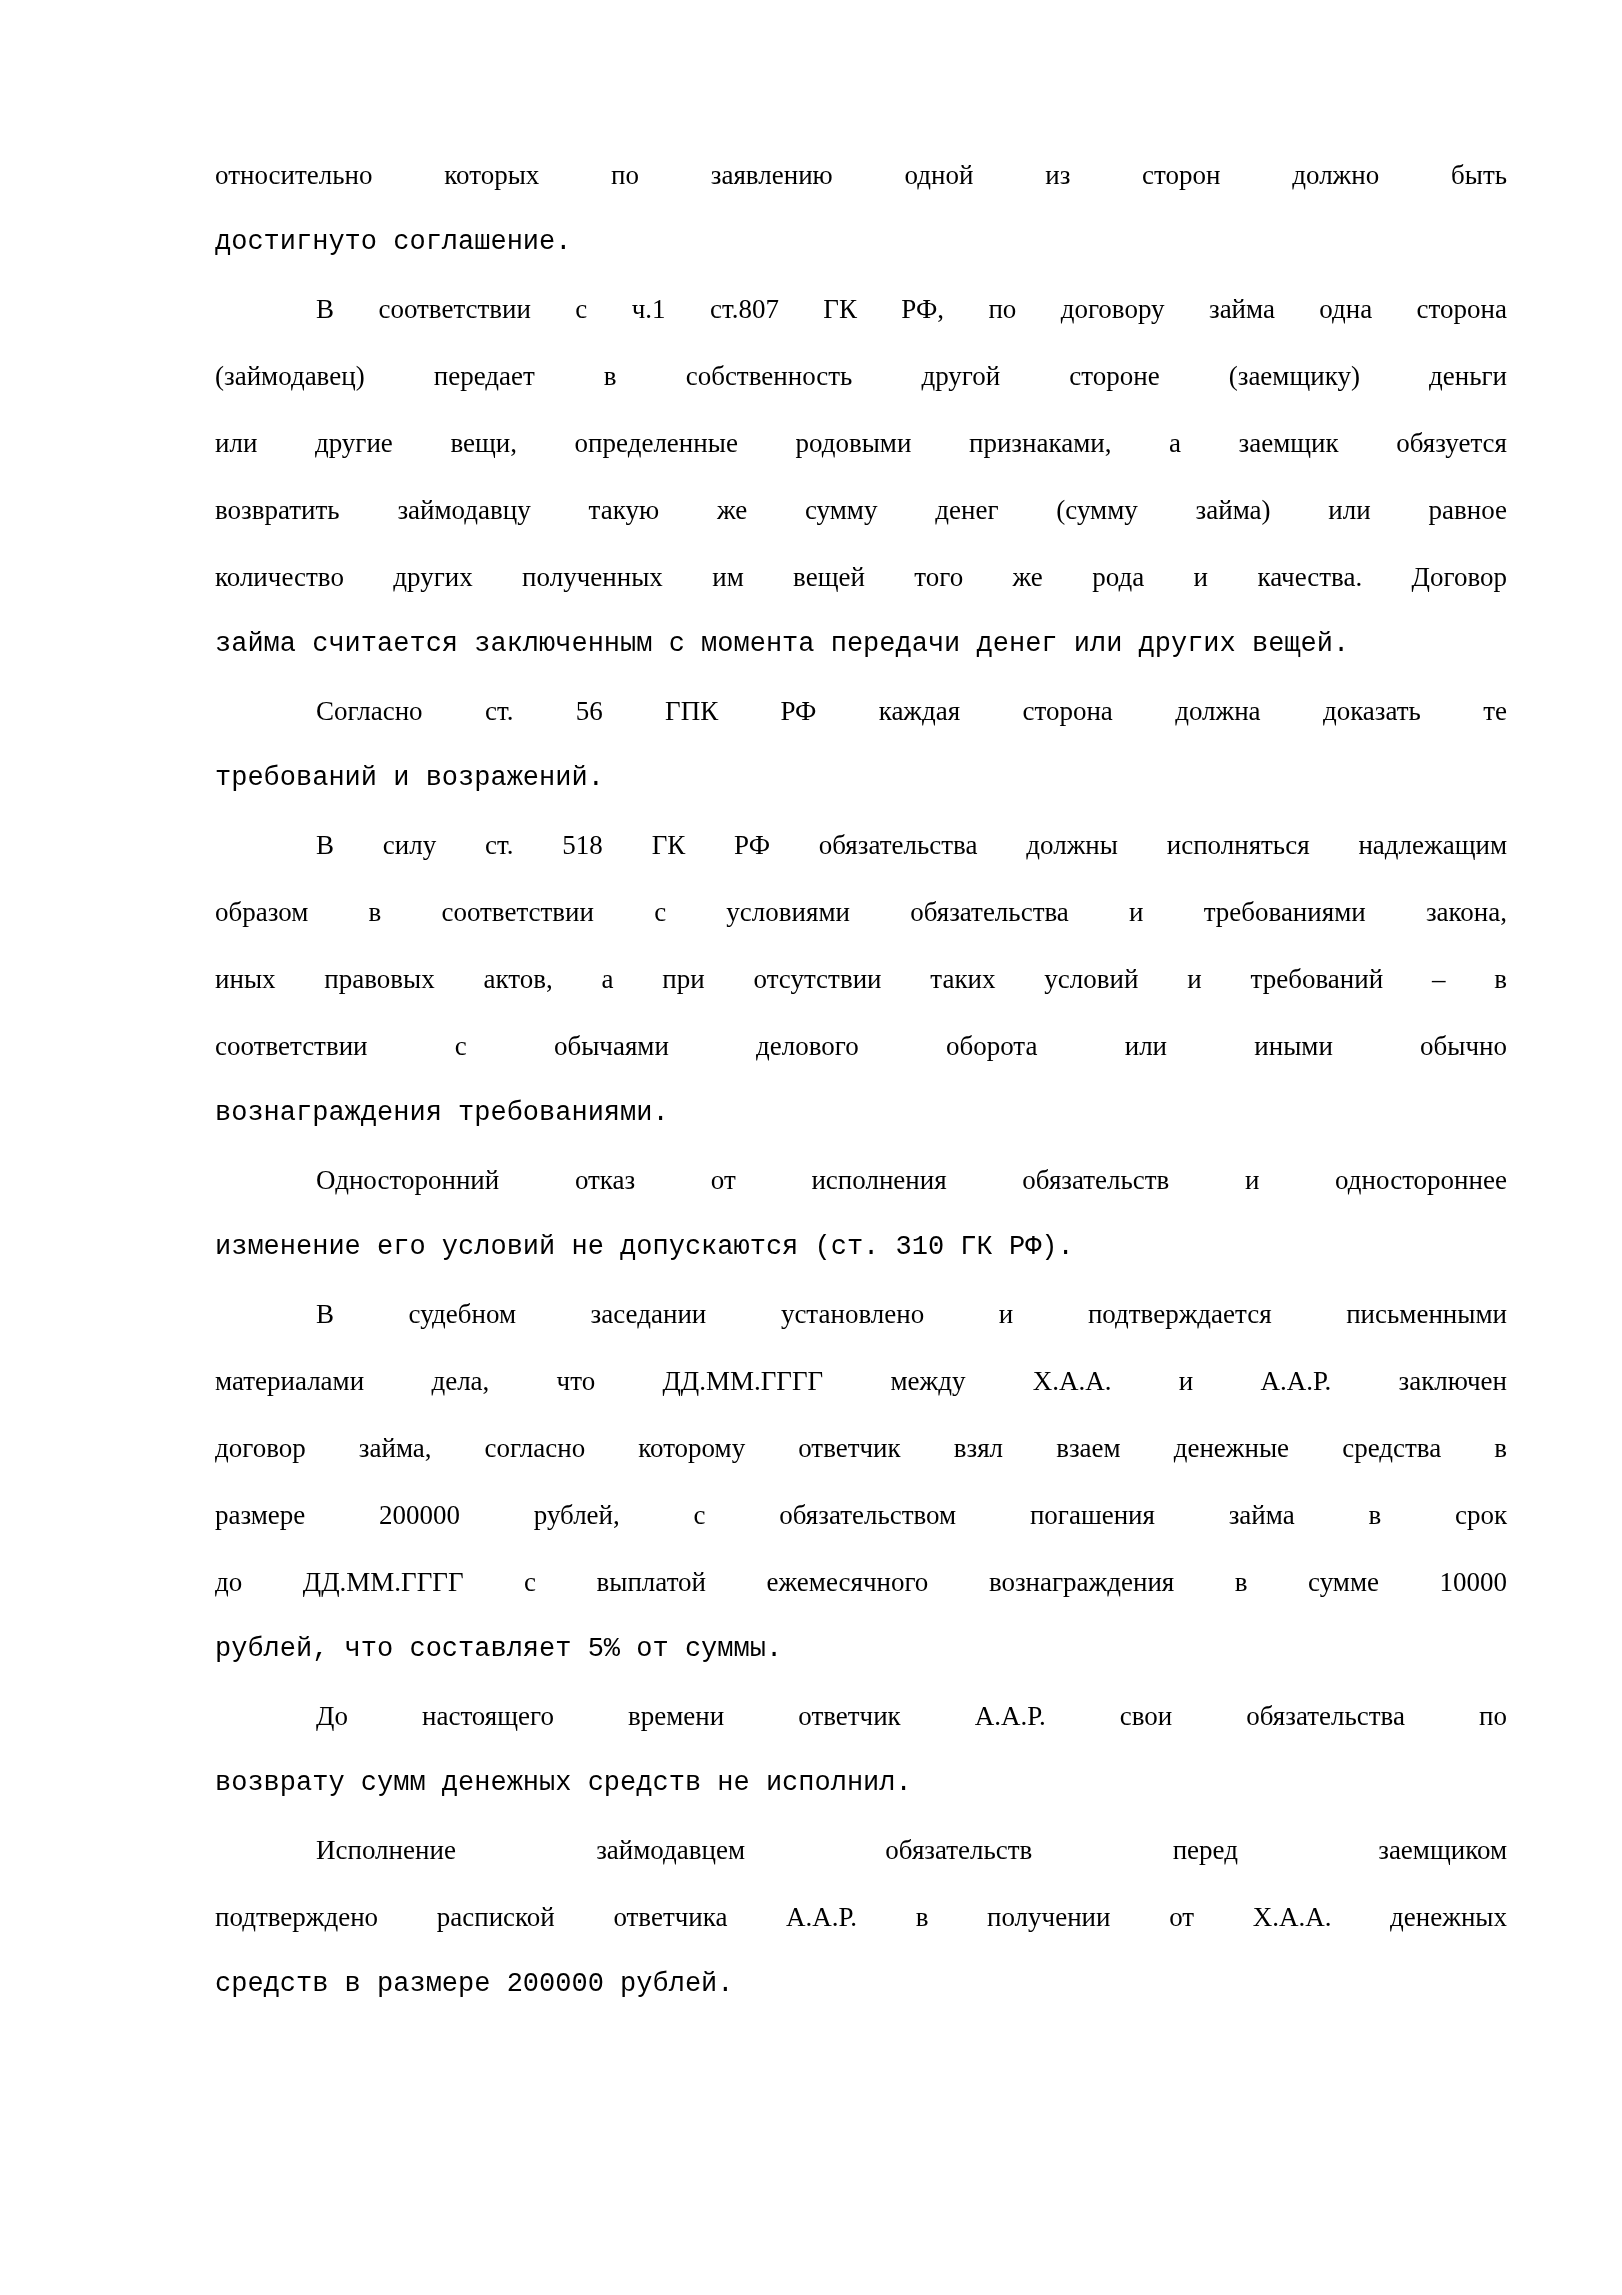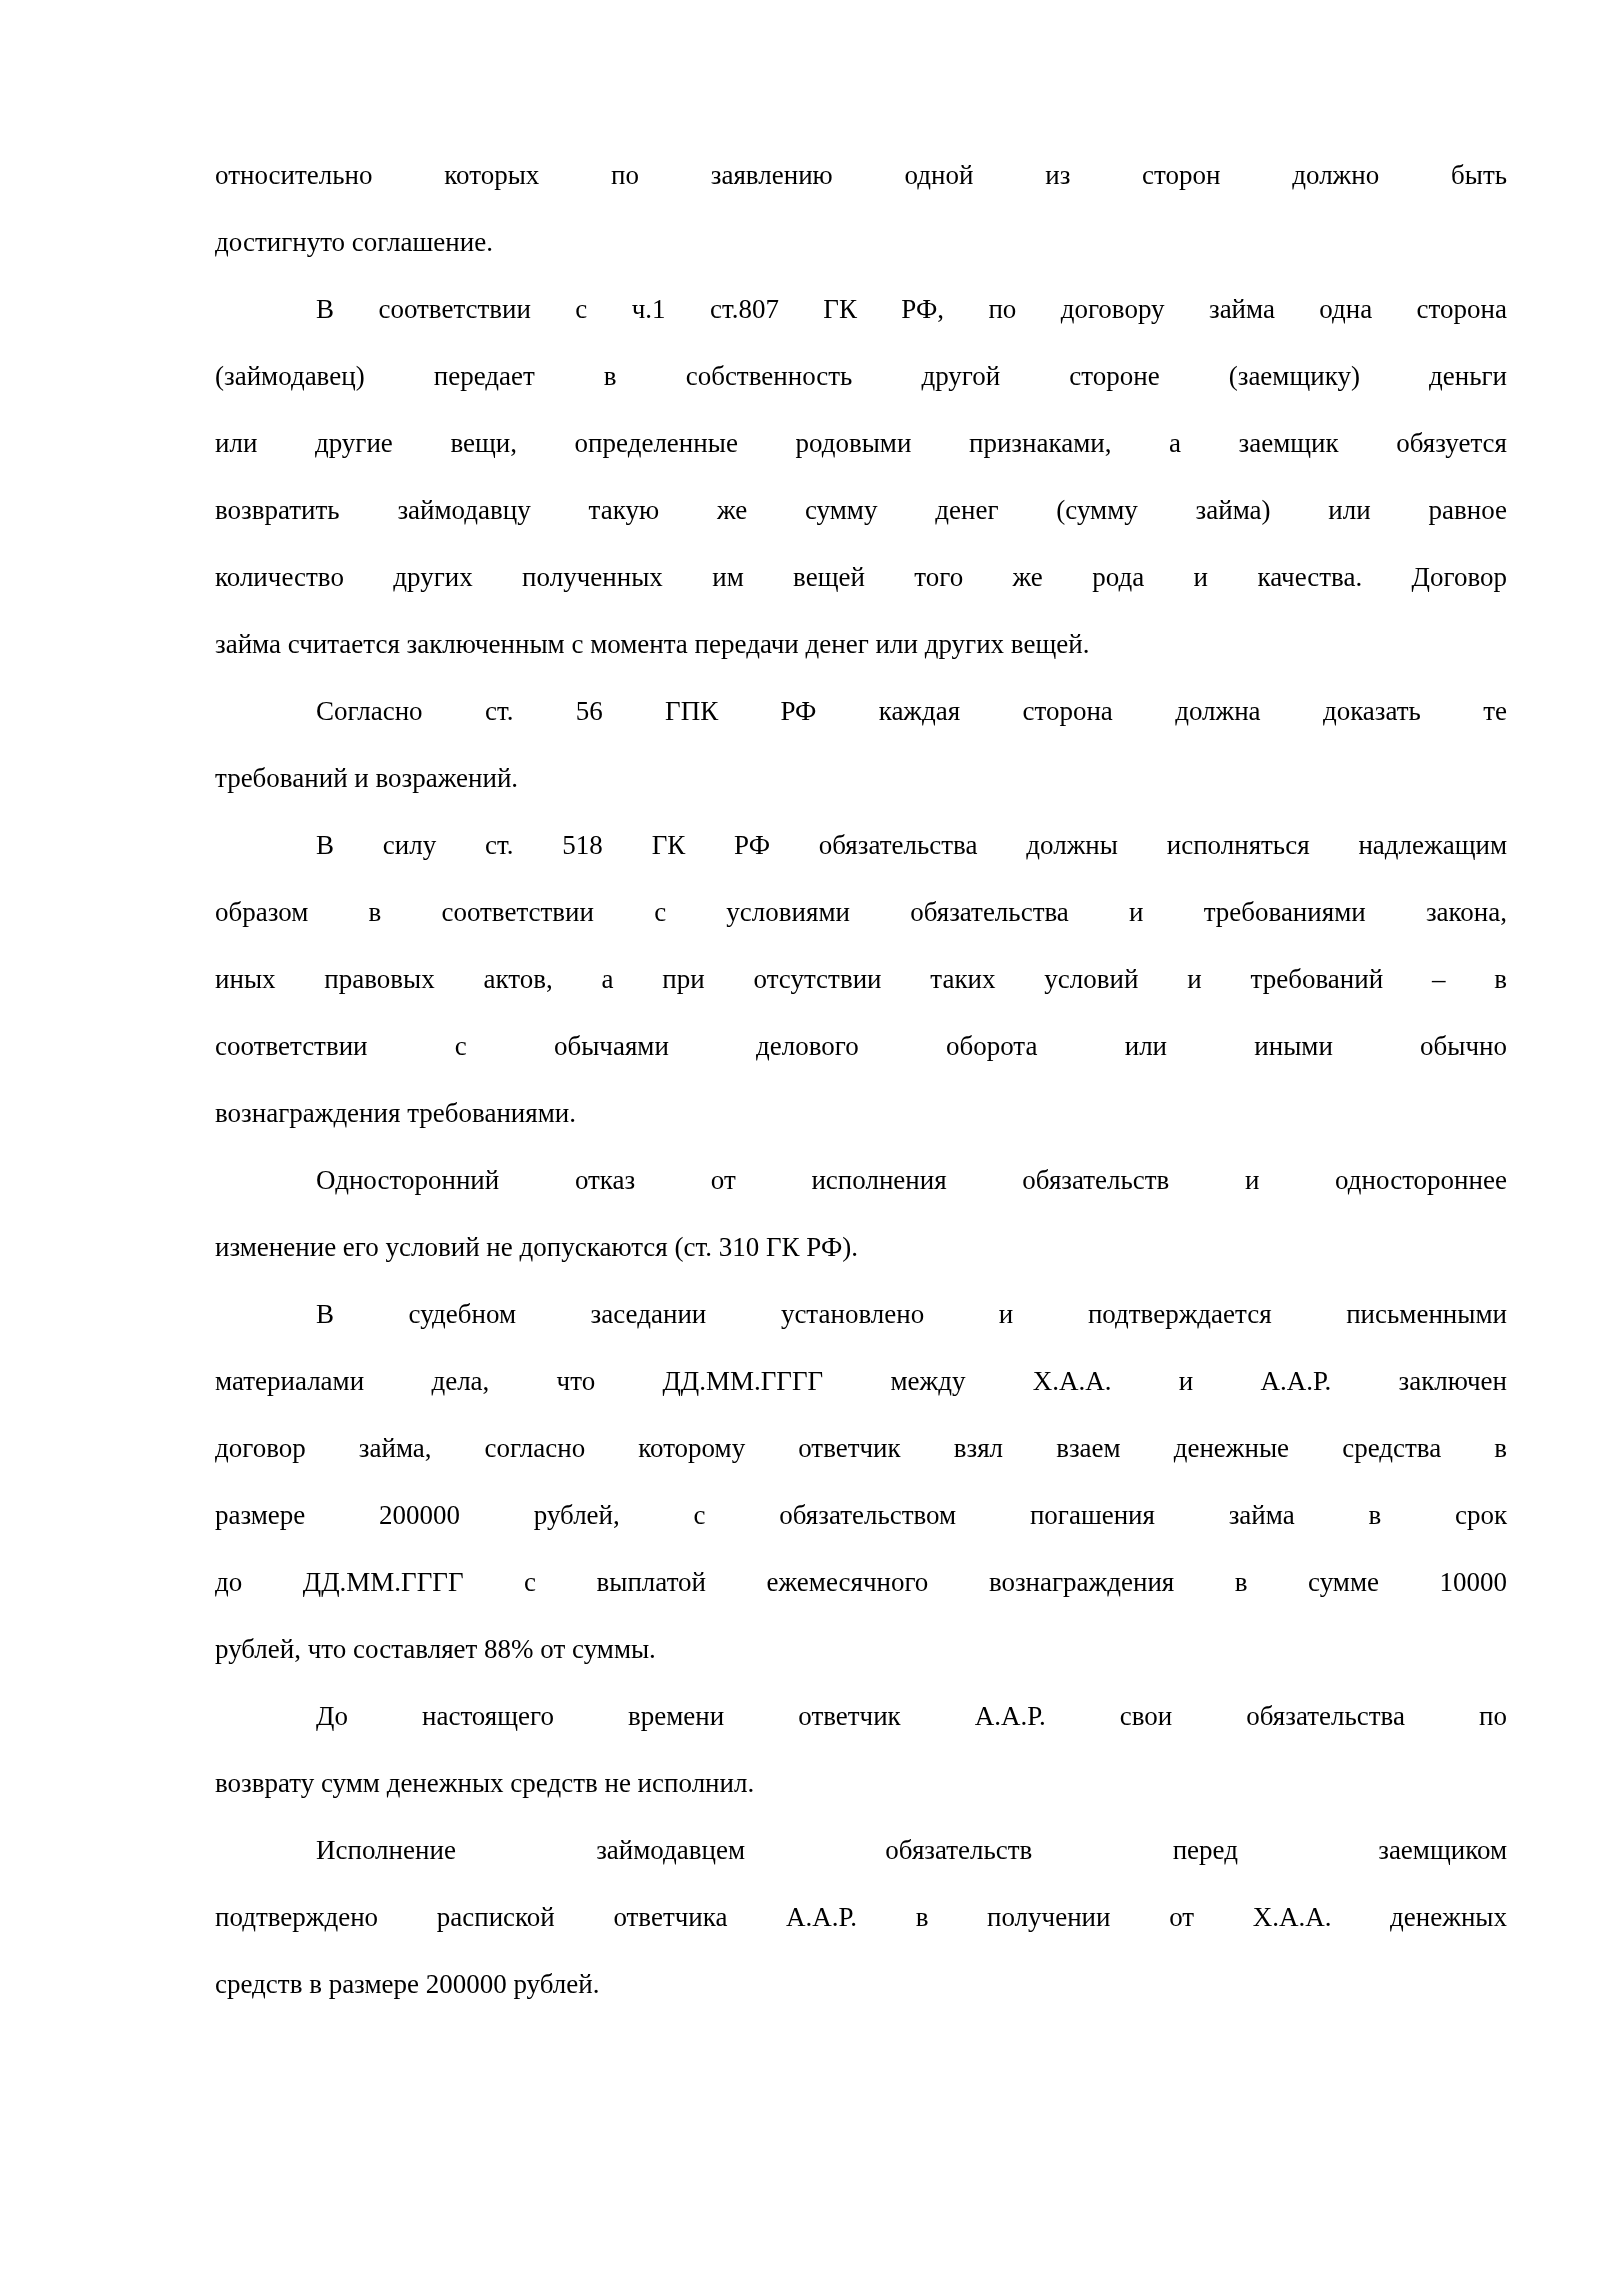--- a/index.html
+++ b/index.html
@@ -37,20 +37,21 @@
     padding: 0;
   }
   .line {
     text-align: justify;
     text-align-last: justify;
     white-space: normal;
   }
   .line.lastline {
     text-align: justify;
     text-align-last: left;
+    font-family: Liberation Mono, monospace;
   }
   .line.indent {
     text-indent: 101px;
   }
 </style>
 </head>
 <body>
 
 <div class="page">
   <div class="doc-text">
@@ -80,21 +81,21 @@
       <div class="para">
         <div class="line indent">Односторонний отказ от исполнения обязательств и одностороннее</div>
         <div class="line lastline">изменение его условий не допускаются (ст. 310 ГК РФ).</div>
       </div>
       <div class="para">
         <div class="line indent">В судебном заседании установлено и подтверждается письменными</div>
         <div class="line">материалами дела, что ДД.ММ.ГГГГ между Х.А.А. и А.А.Р. заключен</div>
         <div class="line">договор займа, согласно которому ответчик взял взаем денежные средства в</div>
         <div class="line">размере 200000 рублей, с обязательством погашения займа в срок</div>
         <div class="line">до ДД.ММ.ГГГГ с выплатой ежемесячного вознаграждения в сумме 10000</div>
-        <div class="line lastline">рублей, что составляет 88% от суммы.</div>
+        <div class="line lastline">рублей, что составляет 5% от суммы.</div>
       </div>
       <div class="para">
         <div class="line indent">До настоящего времени ответчик А.А.Р. свои обязательства по</div>
         <div class="line lastline">возврату сумм денежных средств не исполнил.</div>
       </div>
       <div class="para">
         <div class="line indent">Исполнение займодавцем обязательств перед заемщиком</div>
         <div class="line">подтверждено распиской ответчика А.А.Р. в получении от Х.А.А. денежных</div>
         <div class="line lastline">средств в размере 200000 рублей.</div>
       </div>

